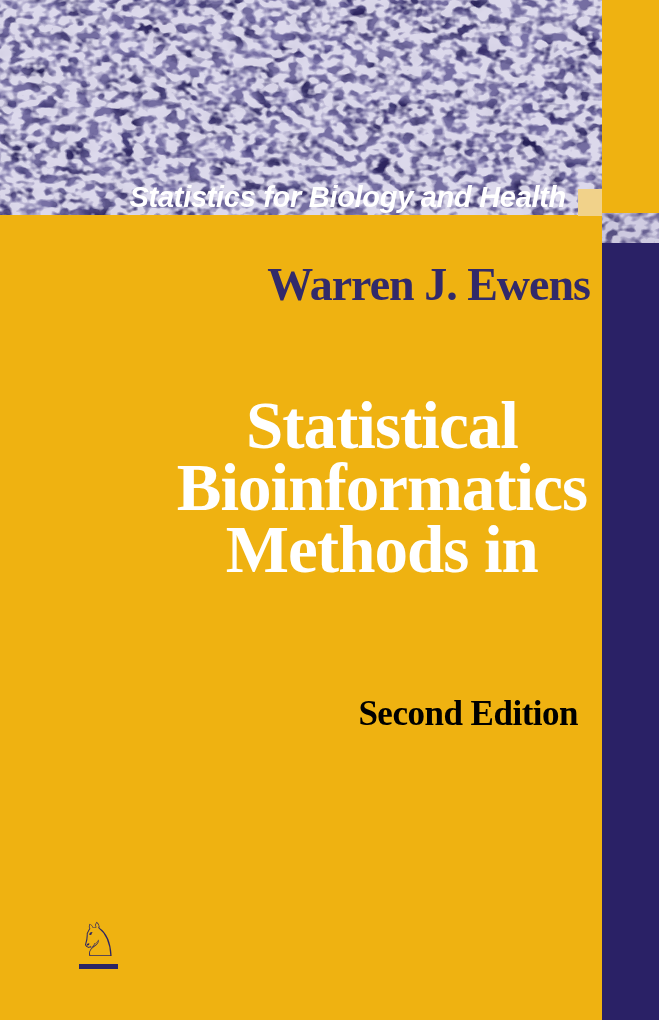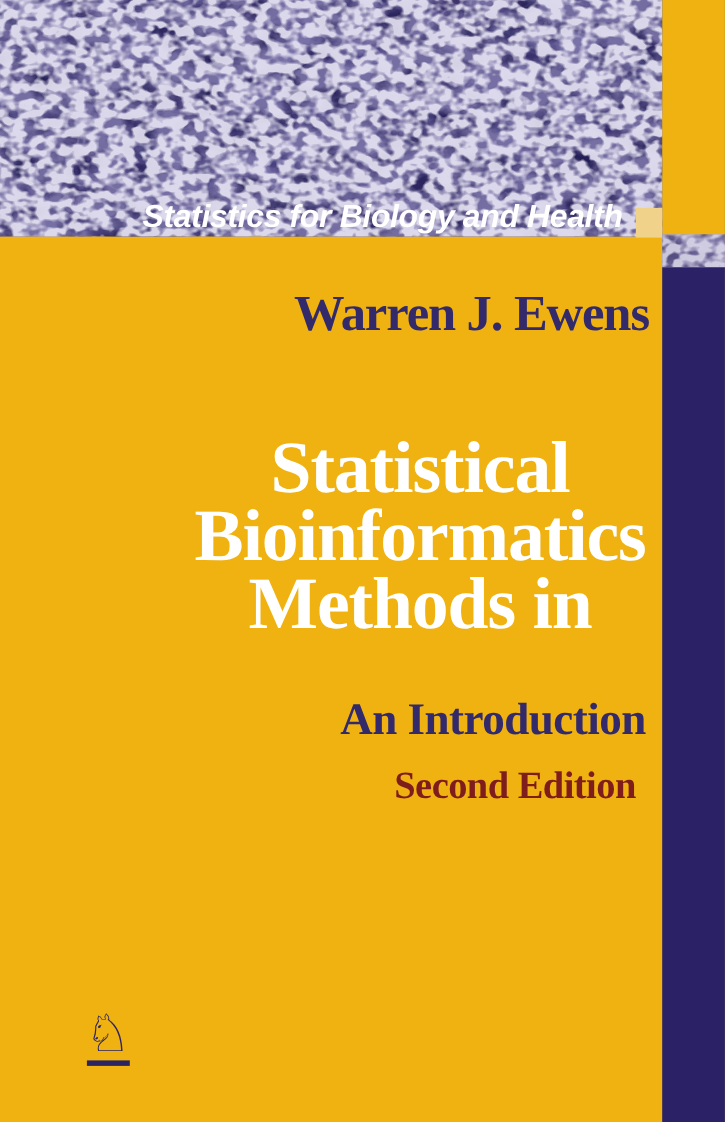--- a/index.html
+++ b/index.html
@@ -58,21 +58,21 @@
   .subtitle {
     position: absolute; top: 629px; right: 72px;
     font-weight: 700; font-size: 41px;
     letter-spacing: -0.5px;
     color: #322a6a; white-space: nowrap;
   }
   .edition {
     position: absolute; top: 694px; right: 81px;
     font-weight: 700; font-size: 35px;
     letter-spacing: -0.5px;
-    color: #7f1d1d; white-space: nowrap;
+    color: #000000; white-space: nowrap;
   }
 
   
   .publisher {
     position: absolute; left: 77px; top: 918px;
     display: flex; align-items: flex-start;
   }
   .horse-box { display: flex; flex-direction: column; align-items: center; }
   .horse-glyph {
     font-family: "DejaVu Sans", sans-serif;
@@ -141,21 +141,20 @@
   <div class="authors">
     <div>Warren J. Ewens</div>
   </div>
 
   <div class="book-title">
     <div>Statistical</div>
     <div>Bioinformatics</div>
     <div>Methods in</div>
   </div>
 
-  <div class="subtitle">An Introduction</div>
 
   <div class="edition">Second Edition</div>
 
   <div class="publisher">
     <div class="horse-box">
       <div class="horse-glyph">♘</div>
       <div class="horse-underline"></div>
     </div>
   </div>
 

